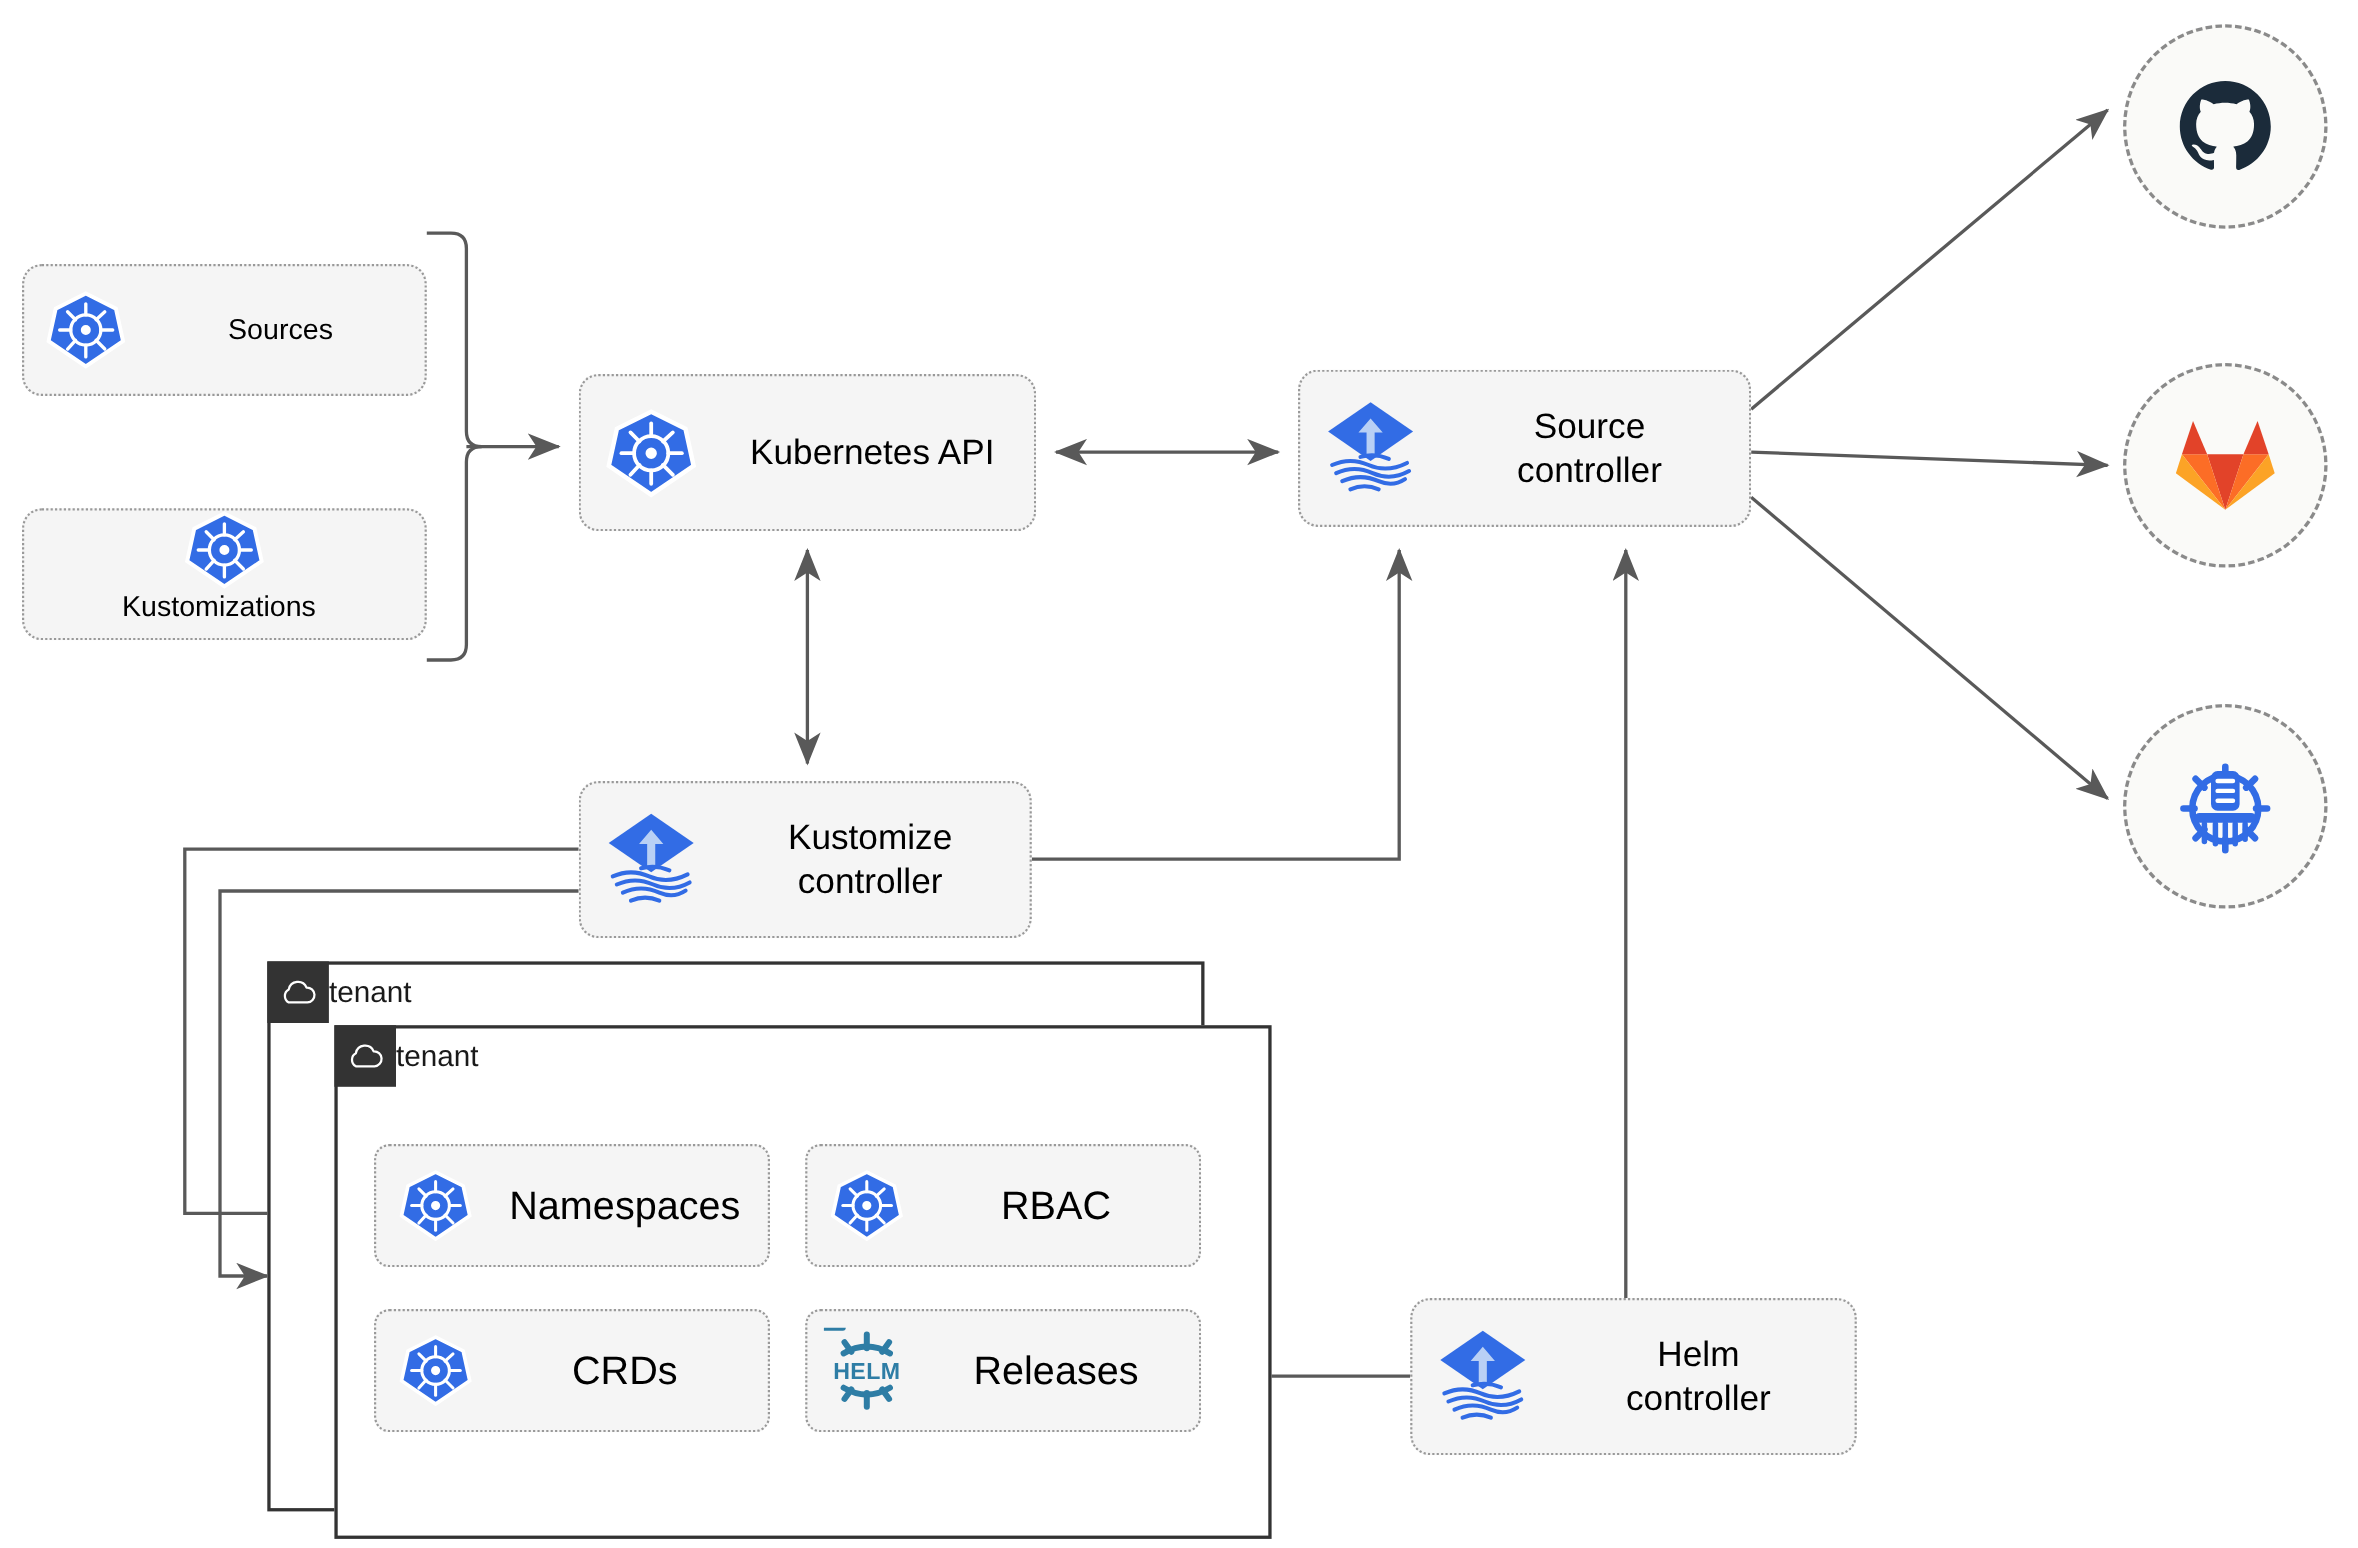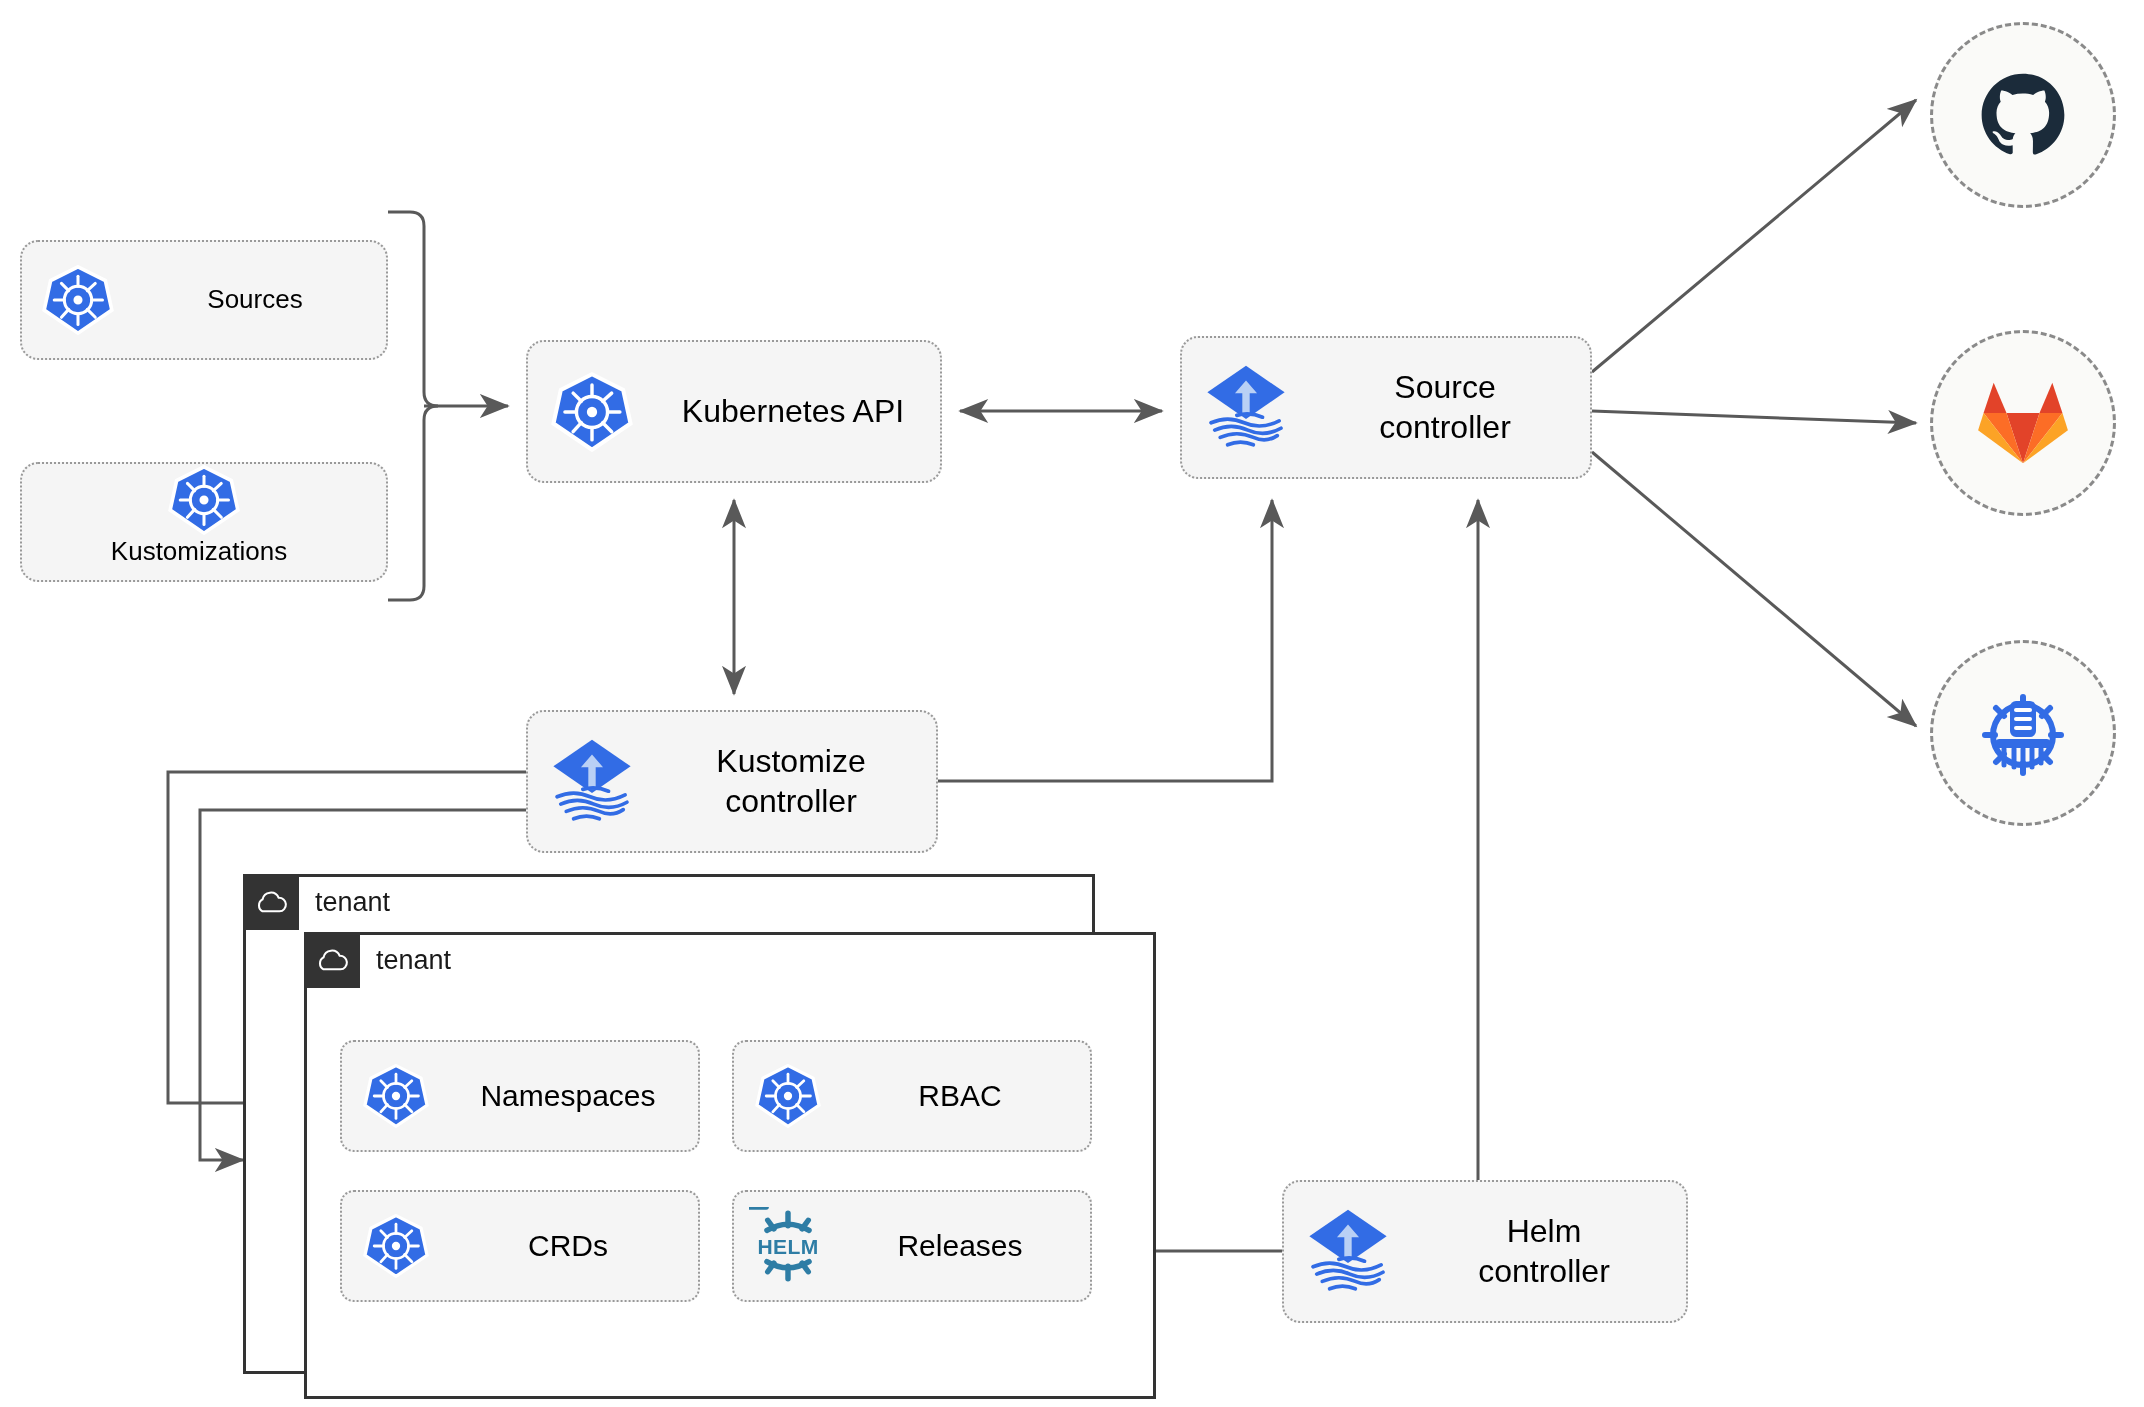--- a/index.html
+++ b/index.html
@@ -89,39 +89,39 @@
   }
   .tenant-badge {
     width: 56px; height: 56px;
     background: #333333;
     display: flex;
     align-items: center;
     justify-content: center;
     flex: 0 0 auto;
   }
   .tenant-name {
-    padding-left: 16px;
+    padding-left: 0;
     font-size: 27px;
     color: #1a1a1a;
   }
 
   
   .tile {
     position: absolute;
     box-sizing: border-box;
     background: #f5f5f5;
     border: 2px dotted #999999;
     border-radius: 14px;
     display: flex;
     align-items: center;
     height: 112px;
     width: 360px;
   }
   .tile .nicon { width: 108px; flex: 0 0 auto; display:flex; align-items:center; justify-content:center; }
-  .tile .nlabel { flex: 1 1 auto; text-align: center; font-size: 30px; color: #000; padding-right: 12px; }
+  .tile .nlabel { flex: 1 1 auto; text-align: center; font-size: 36px; color: #000; padding-right: 12px; }
   .tl-ns  { left: 340px;  top: 1040px; }
   .tl-rb  { left: 732px;  top: 1040px; }
   .tl-crd { left: 340px;  top: 1190px; }
   .tl-rel { left: 732px;  top: 1190px; }
 
   
   .circle {
     position: absolute;
     box-sizing: border-box;
     width: 186px; height: 186px;

